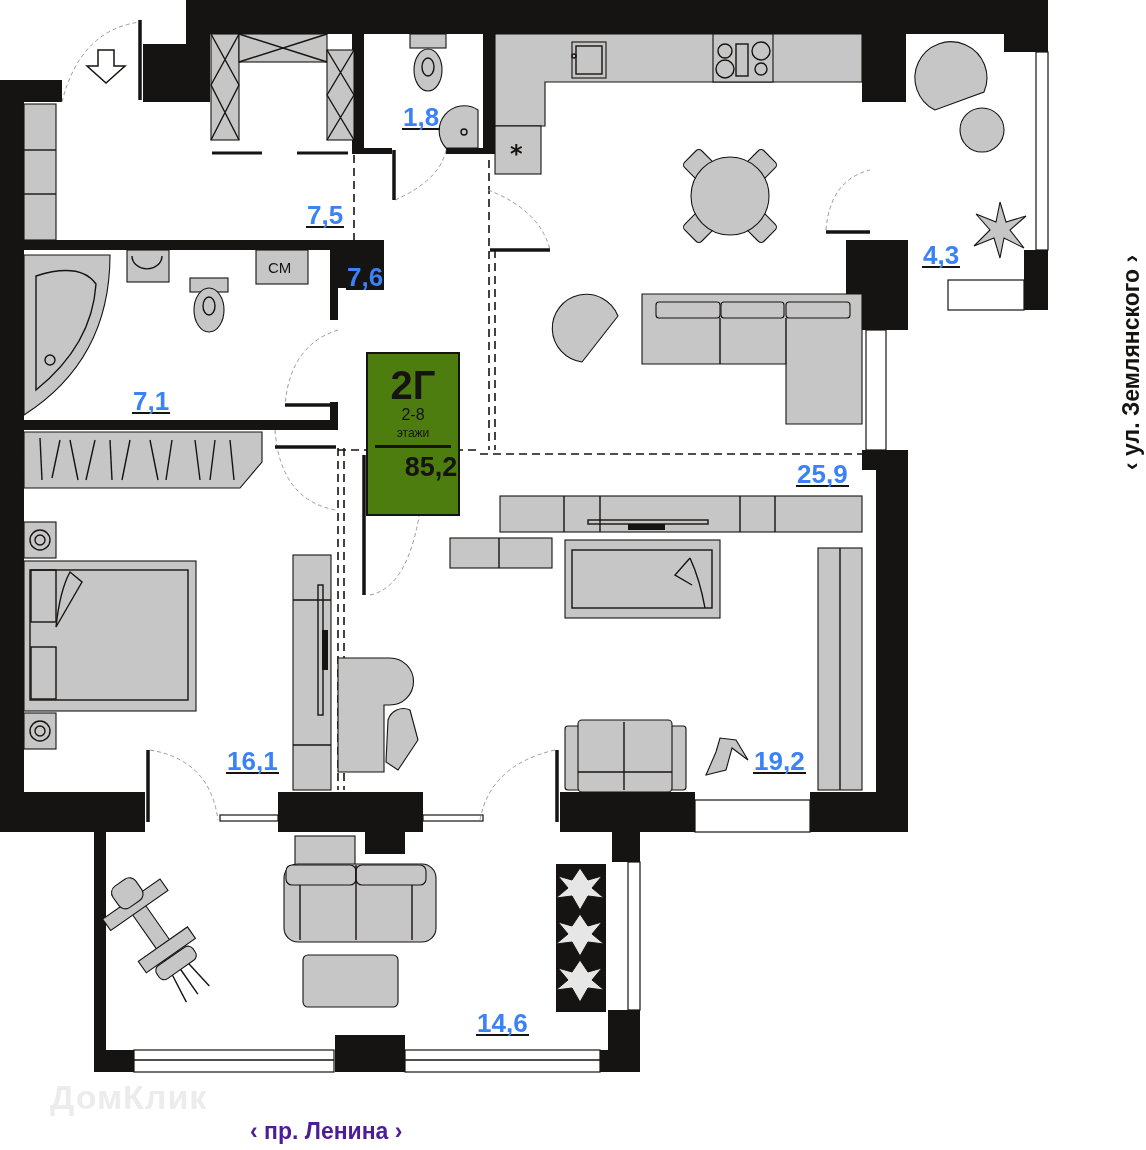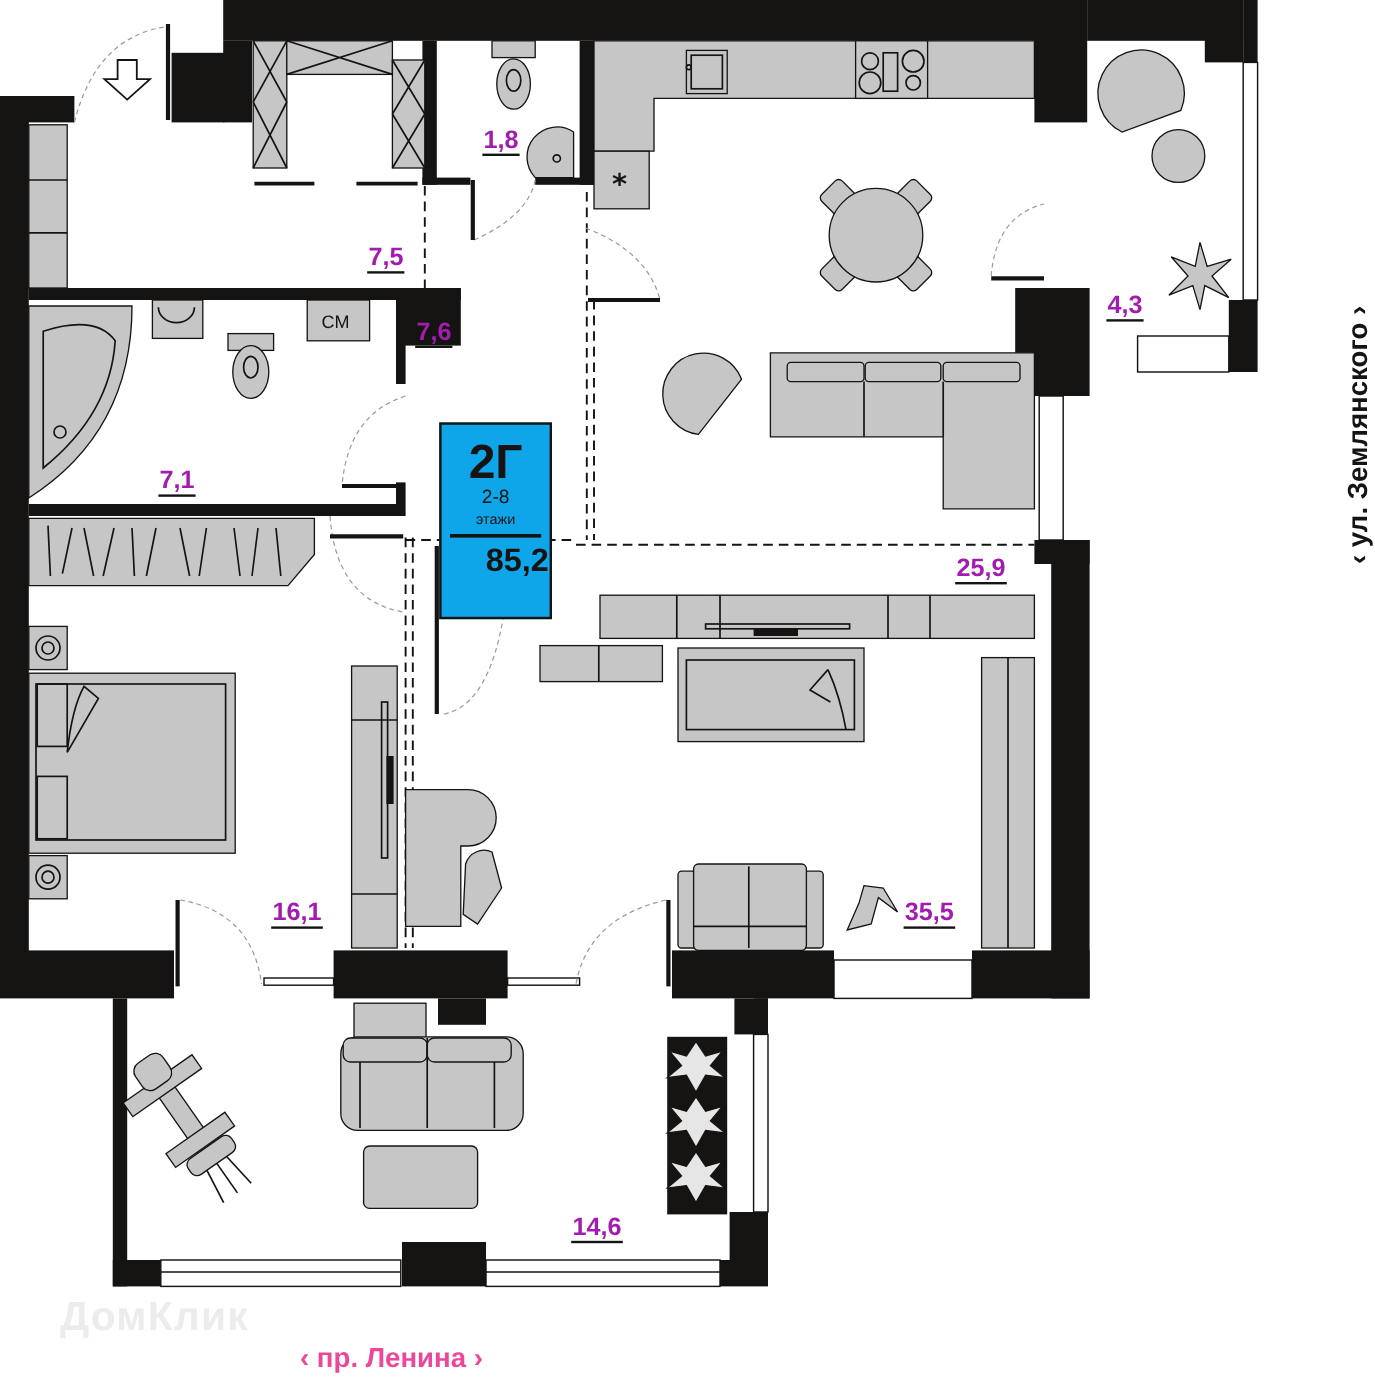--- a/index.html
+++ b/index.html
@@ -6,30 +6,30 @@
   body { width:1146px; height:1150px; position:relative; overflow:hidden;
          font-family:"Liberation Sans", "DejaVu Sans", sans-serif; }
   #plan { position:absolute; left:0; top:0; width:1146px; height:1150px; }
   .wall { fill:#161413; }
   .furn-thin { fill:#c6c6c6; stroke:#161413; stroke-width:1.1; }
   .line { stroke:#161413; stroke-width:1.4; fill:none; }
   .door-arc { stroke:#9a9a9a; stroke-width:1; fill:none; stroke-dasharray:4 3; }
   .door-leaf { stroke:#161413; stroke-width:3.5; }
   .dash { stroke:#161413; stroke-width:1.6; stroke-dasharray:8 5; fill:none; }
   .win { fill:#ffffff; stroke:#161413; stroke-width:1.2; }
-  .area-label { position:absolute; font-weight:700; font-size:21px; color:#a21caf;
+  .area-label { position:absolute; font-weight:700; font-size:26px; color:#3b82f6;
                 border-bottom:2px solid #161413; line-height:22px; padding:0 1px; }
   .info-box { position:absolute; left:366px; top:352px; width:90px; height:160px;
-              border:2px solid #161413; background:#0ea5e9; text-align:center; color:#161413; }
+              border:2px solid #161413; background:#4d7c0f; text-align:center; color:#161413; }
   .info-type { font-size:40px; font-weight:700; line-height:42px; margin-top:10px; }
   .info-floors { font-size:16px; line-height:18px; }
   .info-floors-label { font-size:12px; line-height:18px; }
   .info-rule { width:76px; height:3px; background:#161413; margin:3px auto 4px auto; }
   .info-area { font-size:27px; font-weight:700; line-height:30px;padding-left:36px; }
-  .street-bottom { position:absolute; left:250px; top:1118px; font-size:23px; font-weight:700; color:#ec4899; }
+  .street-bottom { position:absolute; left:250px; top:1118px; font-size:23px; font-weight:700; color:#4c1d95; }
   .street-right { position:absolute; left:1118px; top:470px; transform-origin:0 0; transform:rotate(-90deg);
                   font-size:23px; font-weight:700; color:#161413; white-space:nowrap; }
   .watermark { position:absolute; left:50px; top:1078px; font-size:34px; font-weight:700; color:#ececec;
                letter-spacing:1px; }
   .cm-label { font-size:15px; fill:#161413; font-family:"Liberation Sans", sans-serif; }
 </style>
 </head>
 <body>
 
 <svg id="plan" viewBox="0 0 1146 1150" xmlns="http://www.w3.org/2000/svg">
@@ -298,21 +298,21 @@
   </g>
 </svg>
 
 <div class="area-label" style="left:306px; top:204px;">7,5</div>
 <div class="area-label" style="left:402px; top:106px;">1,8</div>
 <div class="area-label" style="left:346px; top:266px;">7,6</div>
 <div class="area-label" style="left:132px; top:390px;">7,1</div>
 <div class="area-label" style="left:796px; top:463px;">25,9</div>
 <div class="area-label" style="left:922px; top:244px;">4,3</div>
 <div class="area-label" style="left:226px; top:750px;">16,1</div>
-<div class="area-label" style="left:753px; top:750px;">35,5</div>
+<div class="area-label" style="left:753px; top:750px;">19,2</div>
 <div class="area-label" style="left:476px; top:1012px;">14,6</div>
 
 <div class="info-box">
   <div class="info-type">2Г</div>
   <div class="info-floors">2-8</div>
   <div class="info-floors-label">этажи</div>
   <div class="info-rule"></div>
   <div class="info-area">85,2</div>
 </div>
 

